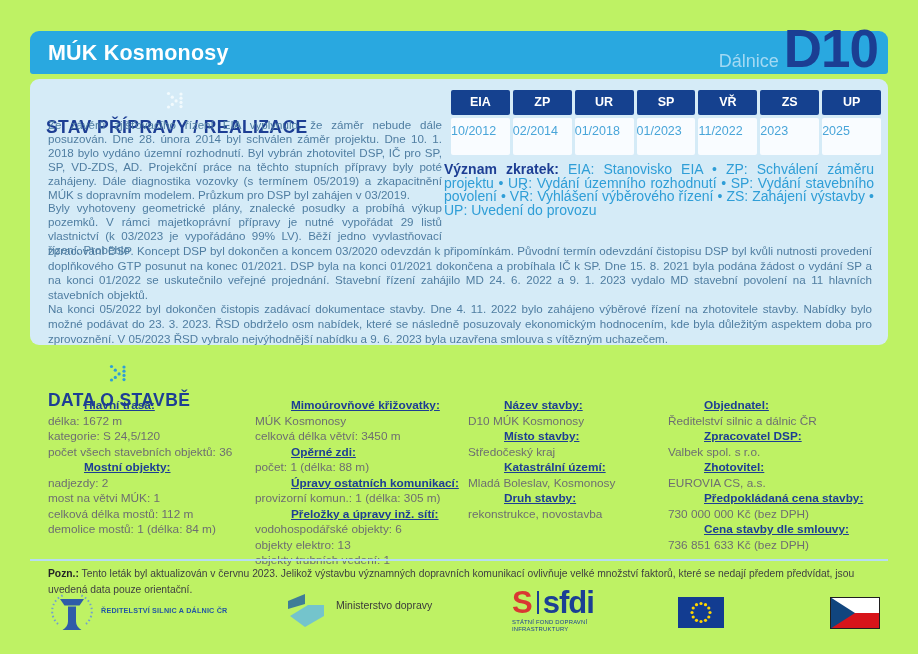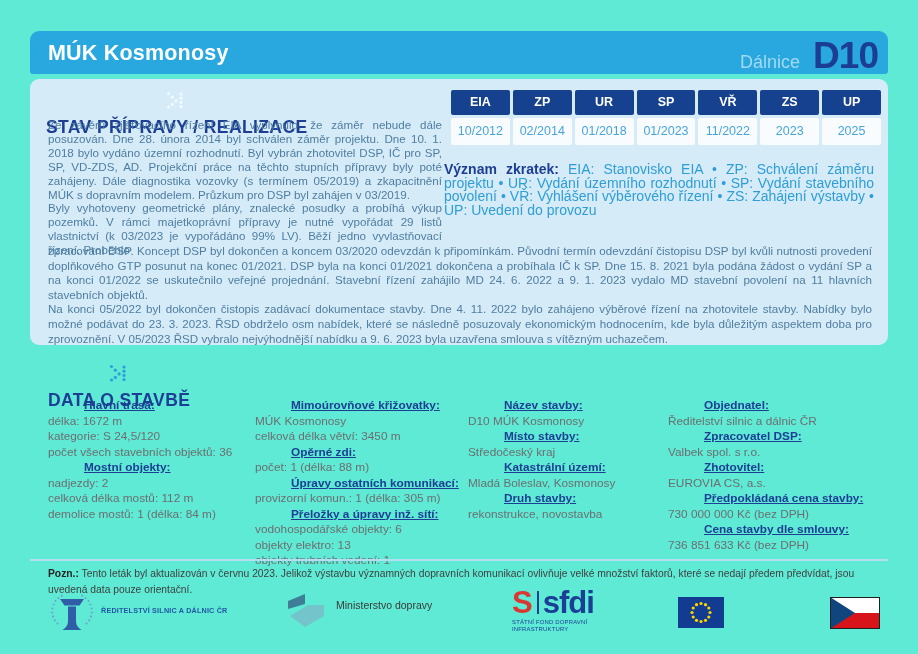--- a/index.html
+++ b/index.html
@@ -1,47 +1,47 @@
 <!DOCTYPE html>
 <html><head>
 <meta charset="utf-8">
 <style>
   html,body{margin:0;padding:0;background:#fff;}
-  .page{position:relative;width:918px;height:654px;background:#5eead4;overflow:hidden;
+  .page{position:relative;width:918px;height:654px;background:#bef264;overflow:hidden;
         font-family:"Liberation Sans",sans-serif;}
 
   
   .topbar{position:absolute;left:30px;top:31px;width:858px;height:43px;
           background:#29a8e0;border-radius:9px 9px 3px 3px;}
   .topbar h1{position:absolute;left:18px;top:50%;transform:translateY(-50%);
              margin:0;color:#ffffff;font-size:21.5px;font-weight:bold;letter-spacing:.2px;}
-  .road{position:absolute;right:10px;bottom:1px;display:flex;align-items:baseline;gap:13px;}
+  .road{position:absolute;right:10px;bottom:1px;display:flex;align-items:baseline;gap:5px;}
   .road .dalnice{color:#a3d9f3;font-size:18px;}
-  .road .d10{color:#1b3e93;font-size:37px;font-weight:bold;line-height:.88;letter-spacing:-1px;}
+  .road .d10{color:#1b3e93;font-size:53px;font-weight:bold;line-height:.88;letter-spacing:-1px;}
 
   
   .panel{position:absolute;left:30px;top:79px;width:858px;height:266px;
          background:#d5ebf7;border-radius:9px;}
   .sec-head{display:flex;align-items:center;gap:8px;color:#1d3e94;
             font-size:17.5px;font-weight:bold;letter-spacing:.4px;flex-direction:column;}
   .sec-head.in-panel{position:absolute;left:16px;top:12px;}
   .dots{flex:0 0 auto;}
 
   .left-text{position:absolute;left:18px;top:39px;width:394px;
              font-size:11.6px;line-height:13.9px;color:#4f7da1;text-align:justify;}
   .left-text p,.full-text p{margin:0;}
   .full-text{position:absolute;left:18px;top:165px;width:824px;
              font-size:11.6px;line-height:14.6px;color:#4f7da1;text-align:justify;}
 
   .milestones{position:absolute;left:414px;top:11px;width:430px;
               display:grid;grid-template-columns:repeat(7,1fr);column-gap:3px;padding-left:7px;}
   .ms-head{background:#15418f;color:#fff;font-weight:bold;font-size:12.5px;
            height:25px;line-height:25px;text-align:center;border-radius:2px;}
-  .ms-val{background:#f9fcff;color:#49a5d9;font-size:12.5px;height:27px;line-height:27px;
-          text-align:center;margin-top:3px;border-radius:2px;}
+  .ms-val{background:#f9fcff;color:#49a5d9;font-size:12.5px;height:37px;line-height:27px;
+          text-align:left;margin-top:3px;border-radius:2px;}
 
   .legend{position:absolute;left:414px;top:84px;width:430px;margin:0;
           font-size:14px;line-height:13.7px;text-align:justify;color:#2f9ed7;}
   .legend b{color:#1d3e94;}
 
   
   .sec-head.on-page{position:absolute;left:48px;top:364px;}
   .columns{position:absolute;left:48px;top:398px;width:824px;display:grid;
            grid-template-columns:207px 213px 200px 204px;}
   .col{font-size:11.8px;line-height:15.5px;}
@@ -161,20 +161,21 @@
   </div>
 
   <div class="columns">
       <div class="col">
         <div class="g-label">Hlavní trasa:</div>
         <div class="g-item">délka: 1672 m</div>
         <div class="g-item">kategorie: S 24,5/120</div>
         <div class="g-item">počet všech stavebních objektů: 36</div>
         <div class="g-label">Mostní objekty:</div>
         <div class="g-item">nadjezdy: 2</div>
+        <div class="g-item">most na větvi MÚK: 1</div>
         <div class="g-item">celková délka mostů: 112 m</div>
         <div class="g-item">demolice mostů: 1 (délka: 84 m)</div>
       </div>
       <div class="col">
         <div class="g-label">Mimoúrovňové křižovatky:</div>
         <div class="g-item">MÚK Kosmonosy</div>
         <div class="g-item">celková délka větví: 3450 m</div>
         <div class="g-label">Opěrné zdi:</div>
         <div class="g-item">počet: 1 (délka: 88 m)</div>
         <div class="g-label">Úpravy ostatních komunikací:</div>

